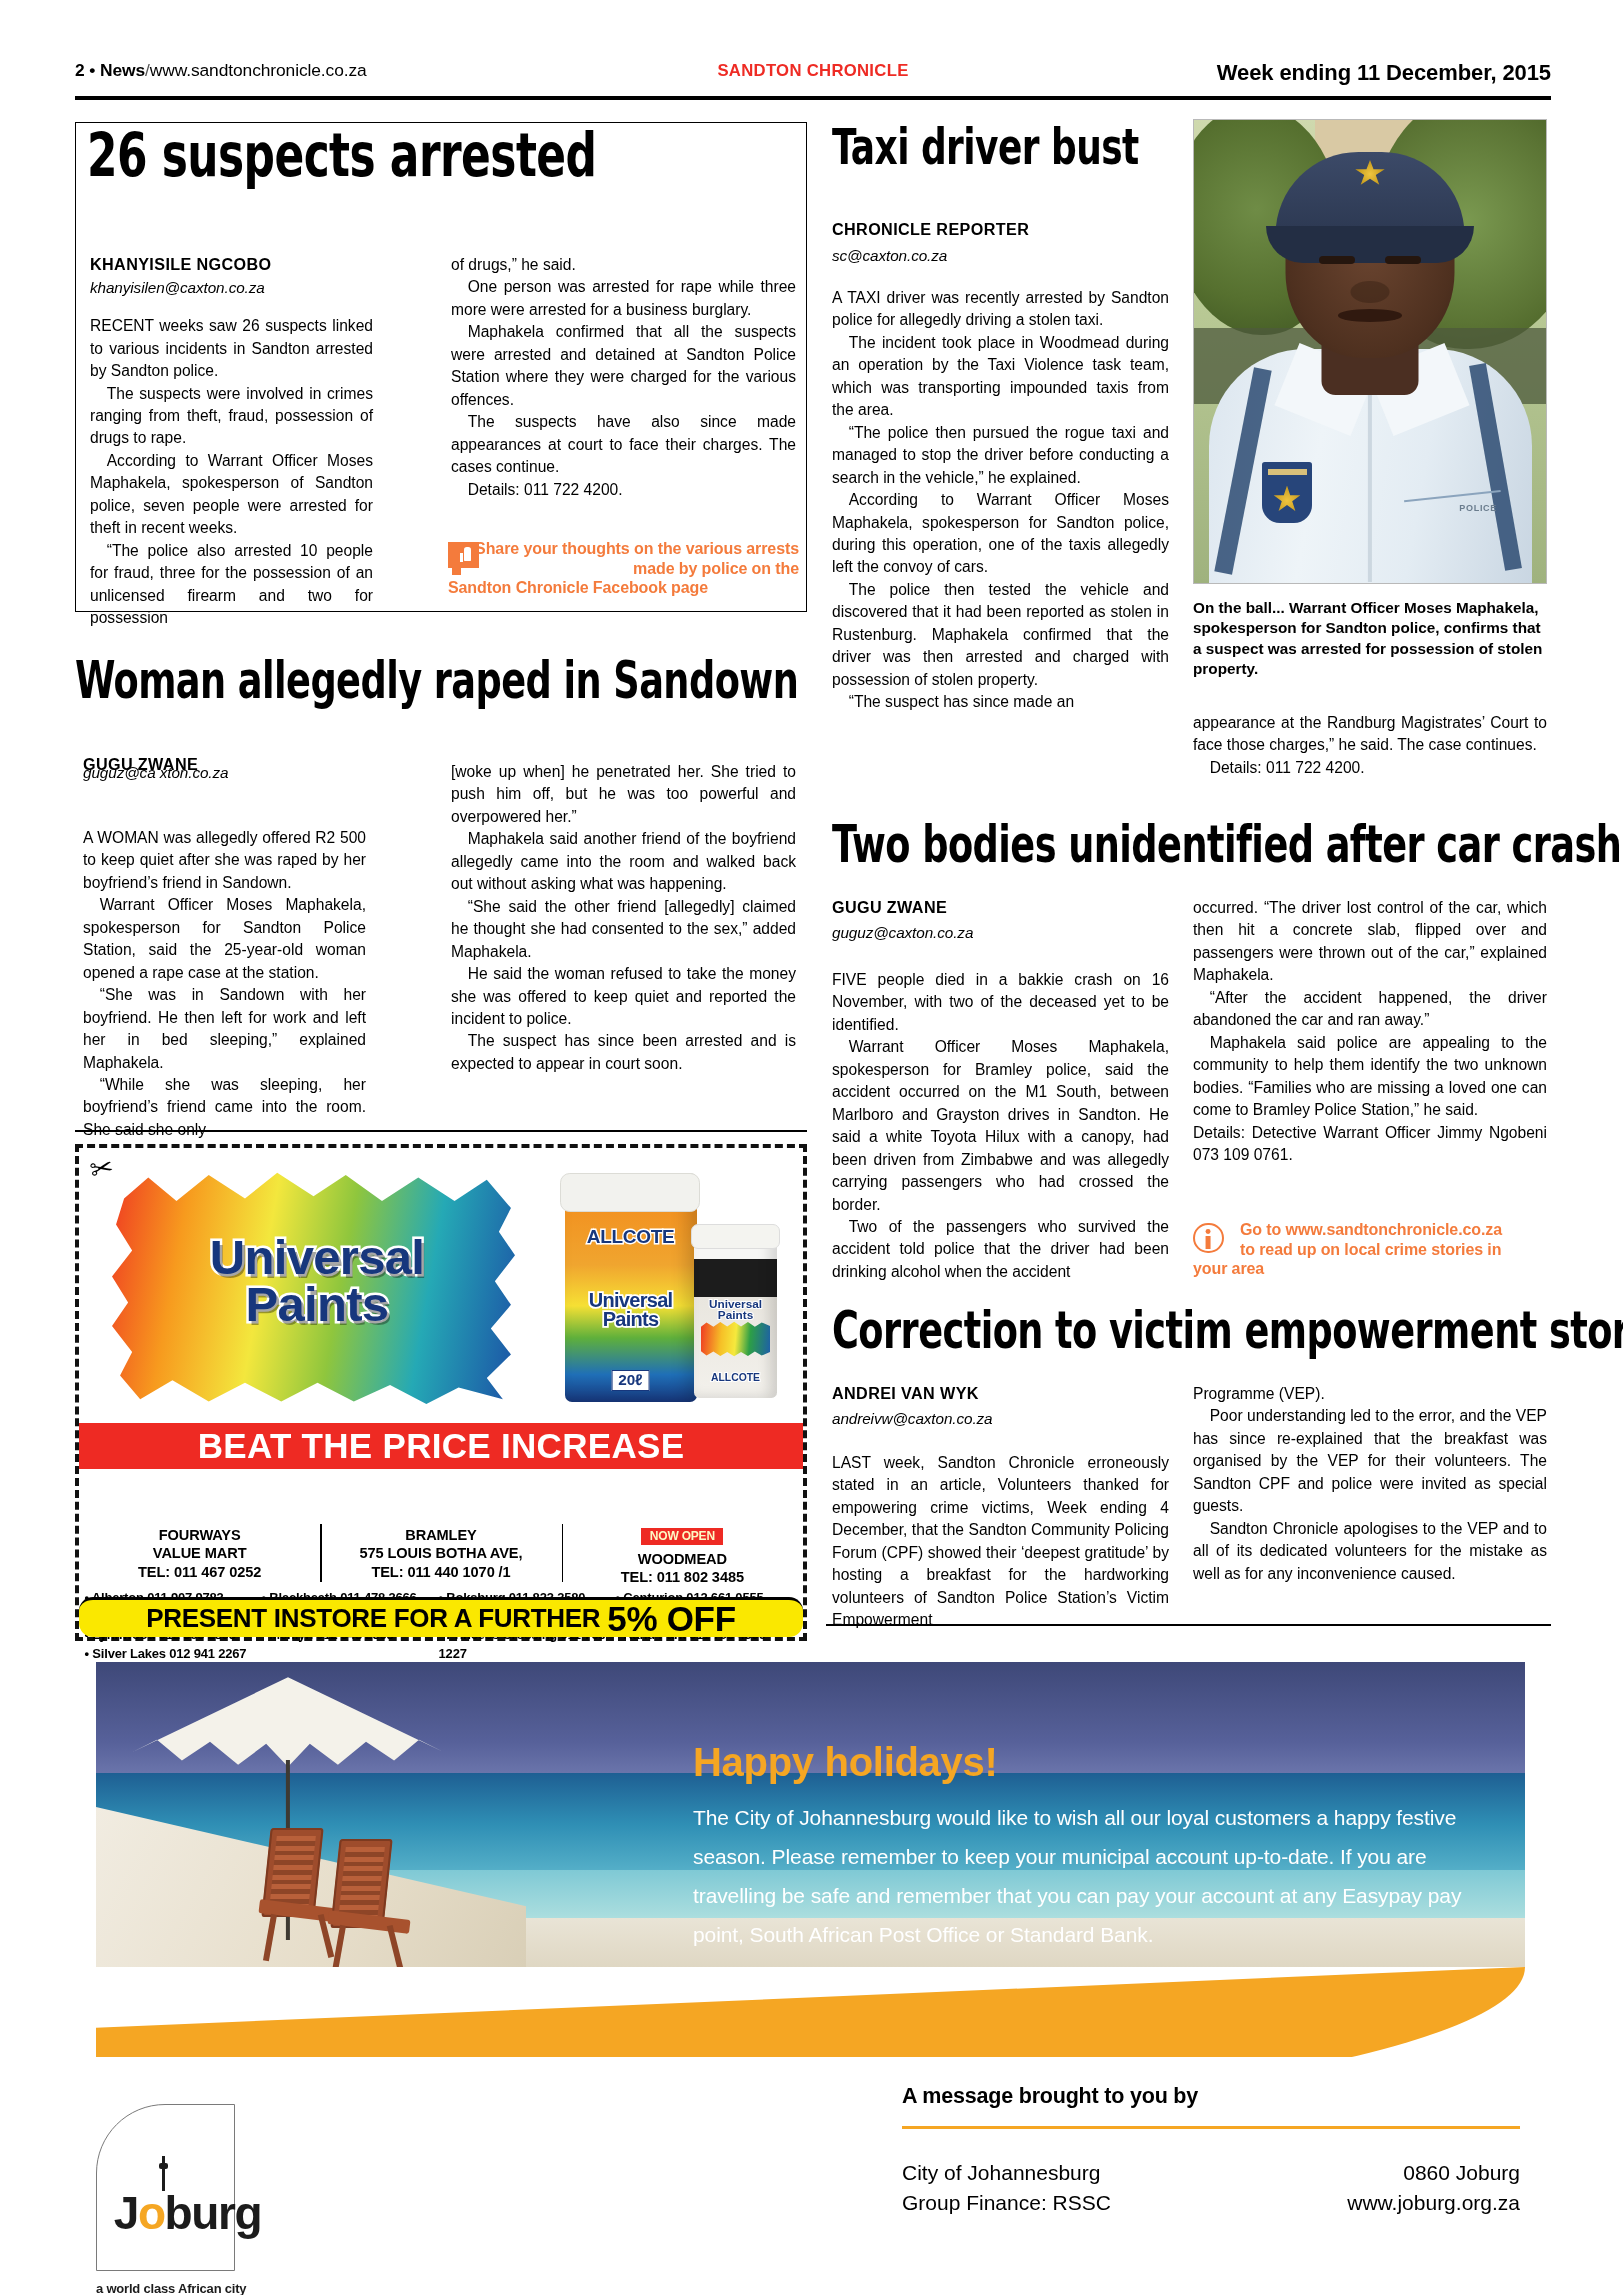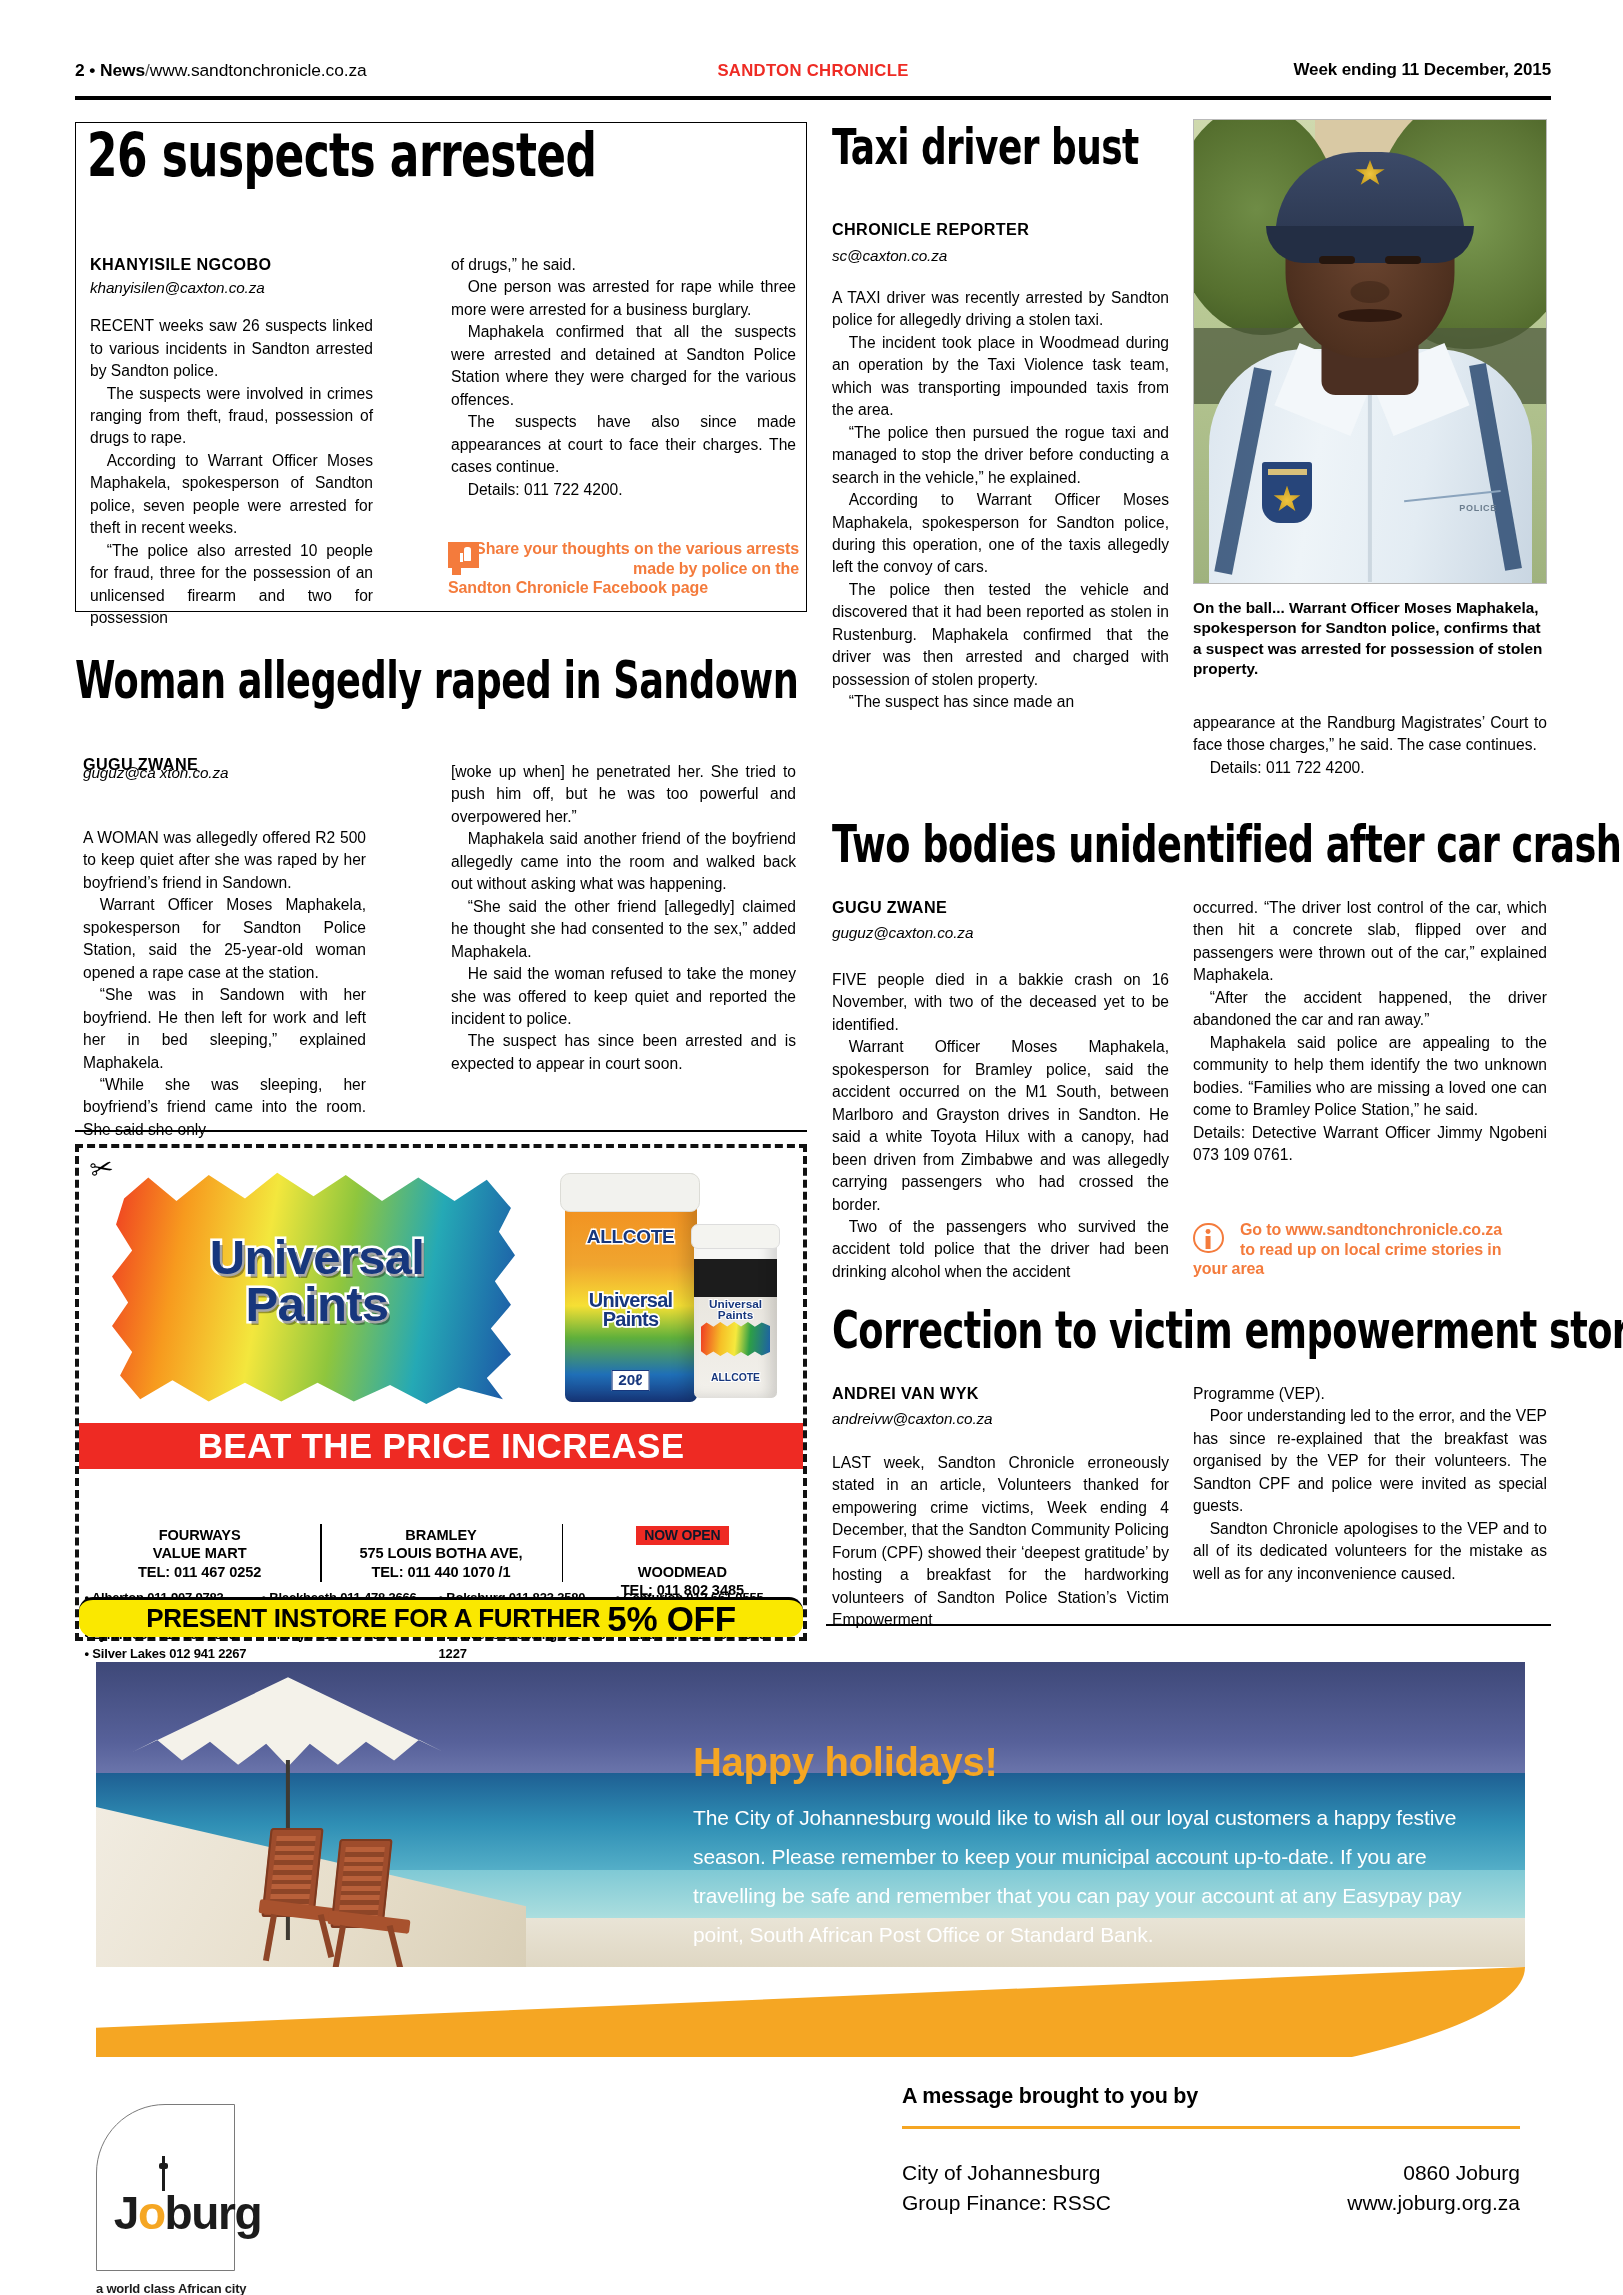--- a/index.html
+++ b/index.html
@@ -12,21 +12,21 @@
     overflow: hidden;
   }
   .page { position: absolute; left: 0; top: 0; width: 1624px; height: 2295px; background:#fff; }
 
   
   .masthead { position:absolute; left:75px; top:60px; width:1476px; height:32px; }
   .mh-left   { position:absolute; left:0; top:0; font-size:17.4px; font-weight:bold; letter-spacing:-0.1px; }
   .mh-left .slash { font-weight:normal; color:#555; }
   .mh-left .url { font-weight:normal; }
   .mh-center { position:absolute; left:50%; transform:translateX(-50%); top:0.7px; font-size:16.7px; font-weight:bold; color:#EE2B24; letter-spacing:0.3px; }
-  .mh-right  { position:absolute; right:0; top:0; font-size:17px; font-weight:bold; letter-spacing:-0.1px; }
+  .mh-right  { position:absolute; right:0; top:0; font-size:22px; font-weight:bold; letter-spacing:-0.1px; }
   .mh-rule { position:absolute; left:75px; top:96px; width:1476px; height:3.5px; background:#000; }
 
   
   .hl {
     font-family:"Liberation Sans Narrow","DejaVu Sans Condensed","Liberation Sans",sans-serif;
     font-weight:bold; line-height:0.92; letter-spacing:-0.7px;
     transform: scaleX(0.80); transform-origin: left center; white-space:nowrap;
   }
   .byline { font-size:17.4px; font-weight:bold; letter-spacing:0.4px; transform:scaleX(0.93); transform-origin:left center; }
   .email  { font-size:15.3px; font-style:italic; margin-top:4.2px; letter-spacing:-0.1px; }
@@ -160,21 +160,21 @@
 
   .up-beat { position:absolute; left:0; top:275px; width:100%; height:46px; background:#EE2A23;
              color:#fff; font-weight:bold; font-size:35px; letter-spacing:0.3px;
              display:flex; align-items:center; justify-content:center; }
   .up-web { position:absolute; left:0; top:328px; width:100%; height:40px; background:#10469E;
             color:#fff; font-weight:bold; font-size:25px; letter-spacing:2.8px;
             display:flex; align-items:center; justify-content:center; }
   .up-stores { position:absolute; left:0; top:375px; width:100%; height:62px; display:flex; }
   .up-store { flex:1; text-align:center; font-size:14.6px; font-weight:bold; line-height:1.26; position:relative; padding-top:2.8px; letter-spacing:-0.1px; }
   .up-store + .up-store:before { content:""; position:absolute; left:0; top:1.4px; width:1.4px; height:58px; background:#000; }
-  .nowopen { display:inline-block; background:#EE2A23; color:#0f172a; font-size:14px; font-weight:bold; padding:0.7px 8.3px; margin-bottom:18px; letter-spacing:-0.2px; }
+  .nowopen { display:inline-block; background:#EE2A23; color:#fef9c3; font-size:12px; font-weight:bold; padding:0.7px 8.3px; margin-bottom:5px; letter-spacing:-0.2px; }
   .up-branches { position:absolute; left:5.6px; top:441px; width:708px; font-size:13px; font-weight:bold; line-height:1.44; letter-spacing:-0.2px; }
   .up-branches .row { display:flex; }
   .up-branches .row span { display:block; }
   .up-branches .c { width:25%; }
   .up-present { position:absolute; left:0; bottom:0; width:100%; height:40px; background:#FAE800;
                 border-top:3.5px solid #000; display:flex; align-items:center; justify-content:center;
                 font-size:26px; font-weight:bold; letter-spacing:-0.3px;border-radius:14px; }
   .up-present .big { font-size:35px; margin-left:7px; }
 
   

